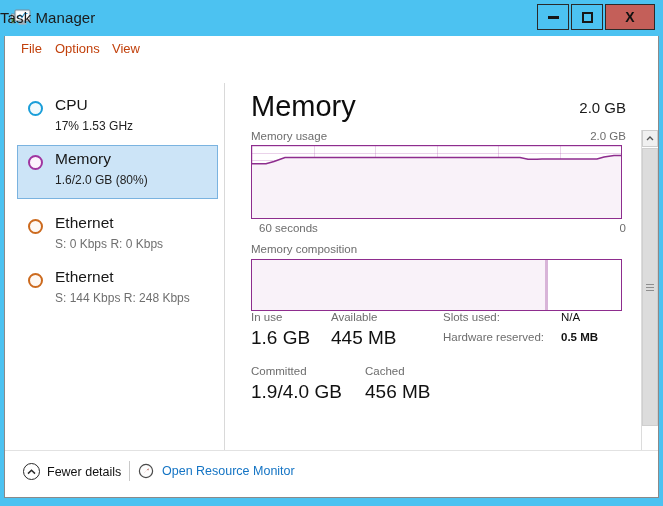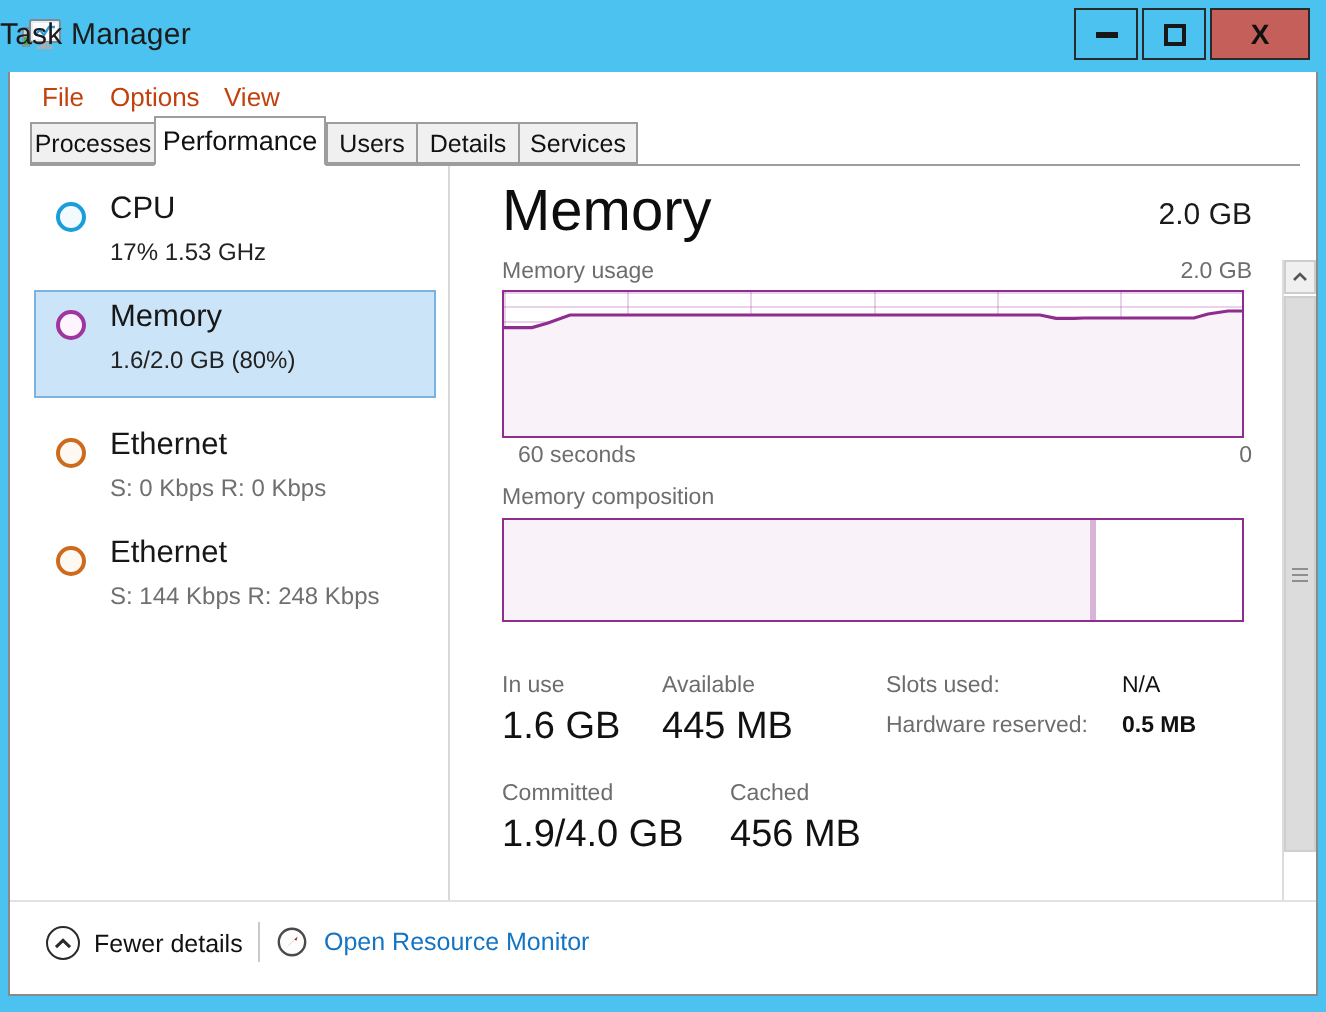--- a/index.html
+++ b/index.html
@@ -314,21 +314,21 @@
   }
   .composition .divider {
     position: absolute;
     top: 0;
     width: 3px;
     height: 100%;
     background: #d8b4d8;
   }
 
   
-  .stats { position: absolute; left: 26px; top: 254px; width: 375px; height: 100px; text-align: center; }
+  .stats { position: absolute; left: 26px; top: 228px; width: 375px; height: 100px; text-align: center; }
   .stat-label {
     position: absolute;
     font-size: 11.5px;
     color: #6d6d6d;
   }
   .stat-value {
     position: absolute;
     font-size: 19px;
     color: #111;
   }
@@ -467,28 +467,20 @@
   </div>
 
   <div class="client">
 
     <div class="menubar">
       <div class="menu-item menu-file">File</div>
       <div class="menu-item menu-options">Options</div>
       <div class="menu-item menu-view">View</div>
     </div>
 
-    <div class="tabstrip">
-      <div class="baseline"></div>
-      <div class="tab tab-processes">Processes</div>
-      <div class="tab tab-users">Users</div>
-      <div class="tab tab-details">Details</div>
-      <div class="tab tab-services">Services</div>
-      <div class="tab tab-performance active">Performance</div>
-    </div>
 
     <div class="content">
 
       <div class="sidebar">
 
         <div class="side-item side-cpu">
           <span class="dot cpu"></span>
           <span class="s-title">CPU</span>
           <span class="s-sub">17% 1.53 GHz</span>
         </div>

